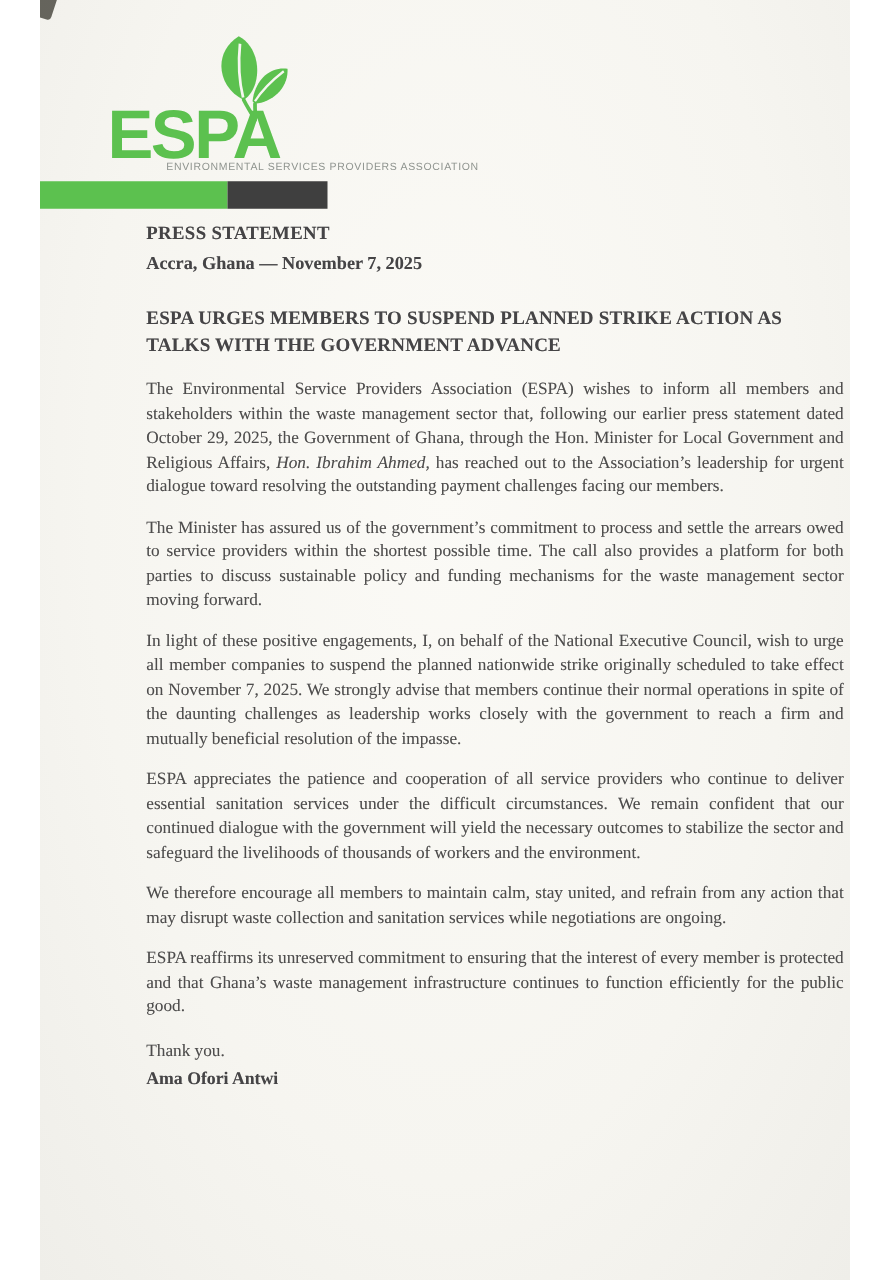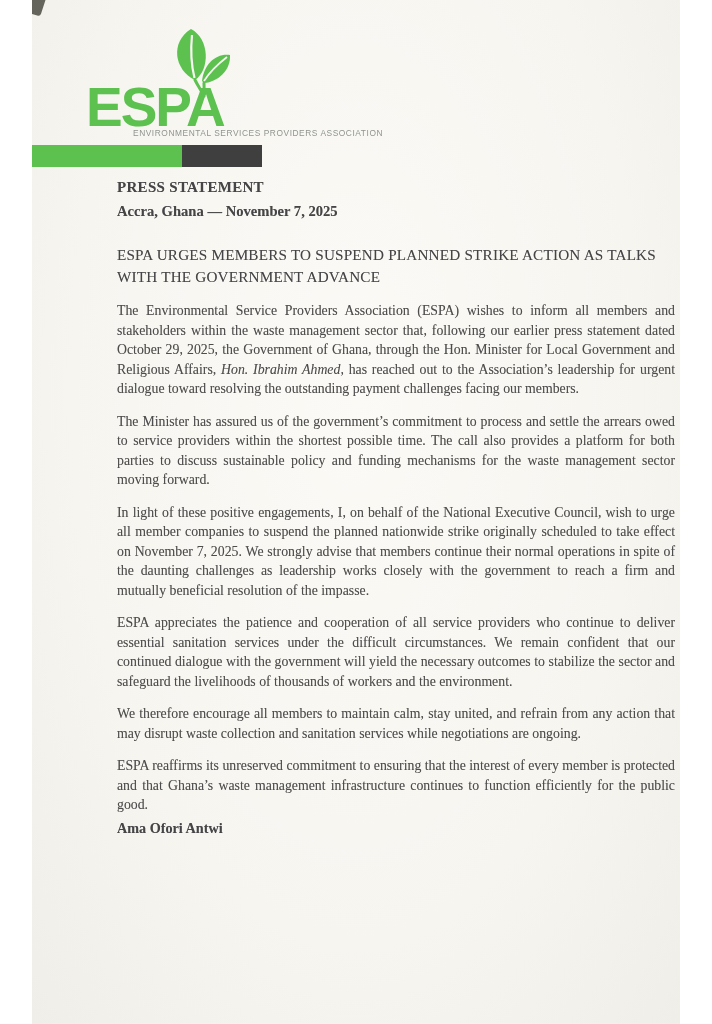--- a/index.html
+++ b/index.html
@@ -38,21 +38,21 @@
   
   .doc{
     position:absolute;left:85px;top:178px;width:558px;
     font-size:13.8px;line-height:19.5px;
     text-shadow:0 0 .5px rgba(90,88,86,.35);
   }
   .kicker{margin:0;font-weight:bold;font-size:15px;color:#454446;letter-spacing:.3px;}
   .dateline{margin:4px 0 0;font-weight:bold;font-size:14.6px;color:#454446;}
   .title{
     margin:23px 0 0;font-size:15.2px;line-height:22px;
-    font-weight:normal;color:#454446;text-align:left;letter-spacing:.2px;
+    font-weight:bold;color:#454446;text-align:left;letter-spacing:.2px;
   }
   .para{margin:13px 0 0;text-align:justify;}
   .para em{font-style:italic;}
   .thanks{margin:16px 0 0;}
   .signed-row{margin:7px 0 0;height:46px;position:relative;}
   .signed-label{font-weight:bold;font-size:14.6px;color:#454446;}
   .signature-svg{position:absolute;left:48px;top:-14px;}
   .sig-name{margin:4px 0 0;font-weight:bold;font-size:14.2px;color:#454446;}
   .sig-title{margin:1px 0 0;font-weight:bold;font-size:14.2px;color:#454446;}
   
@@ -97,19 +97,20 @@
     <h1 class="title">ESPA URGES MEMBERS TO SUSPEND PLANNED STRIKE ACTION AS TALKS WITH THE GOVERNMENT ADVANCE</h1>
 
     <p class="para"><span>The Environmental Service Providers Association (ESPA) wishes to inform all members and stakeholders within the waste management sector that, following our earlier press statement dated October 29, 2025, the Government of Ghana, through the Hon. Minister for Local Government and Religious Affairs, </span><em>Hon. Ibrahim Ahmed,</em><span> has reached out to the Association’s leadership for urgent dialogue toward resolving the outstanding payment challenges facing our members.</span></p>
 
     <p class="para">The Minister has assured us of the government’s commitment to process and settle the arrears owed to service providers within the shortest possible time. The call also provides a platform for both parties to discuss sustainable policy and funding mechanisms for the waste management sector moving forward.</p>
     <p class="para">In light of these positive engagements, I, on behalf of the National Executive Council, wish to urge all member companies to suspend the planned nationwide strike originally scheduled to take effect on November 7, 2025. We strongly advise that members continue their normal operations in spite of the daunting challenges as leadership works closely with the government to reach a firm and mutually beneficial resolution of the impasse.</p>
     <p class="para">ESPA appreciates the patience and cooperation of all service providers who continue to deliver essential sanitation services under the difficult circumstances. We remain confident that our continued dialogue with the government will yield the necessary outcomes to stabilize the sector and safeguard the livelihoods of thousands of workers and the environment.</p>
     <p class="para">We therefore encourage all members to maintain calm, stay united, and refrain from any action that may disrupt waste collection and sanitation services while negotiations are ongoing.</p>
     <p class="para">ESPA reaffirms its unreserved commitment to ensuring that the interest of every member is protected and that Ghana’s waste management infrastructure continues to function efficiently for the public good.</p>
 
+    <p class="thanks">Thank you.</p>
 
 
     <p class="sig-name">Ama Ofori Antwi</p>
   </main>
 
 
 </div>
 
 </body></html>

